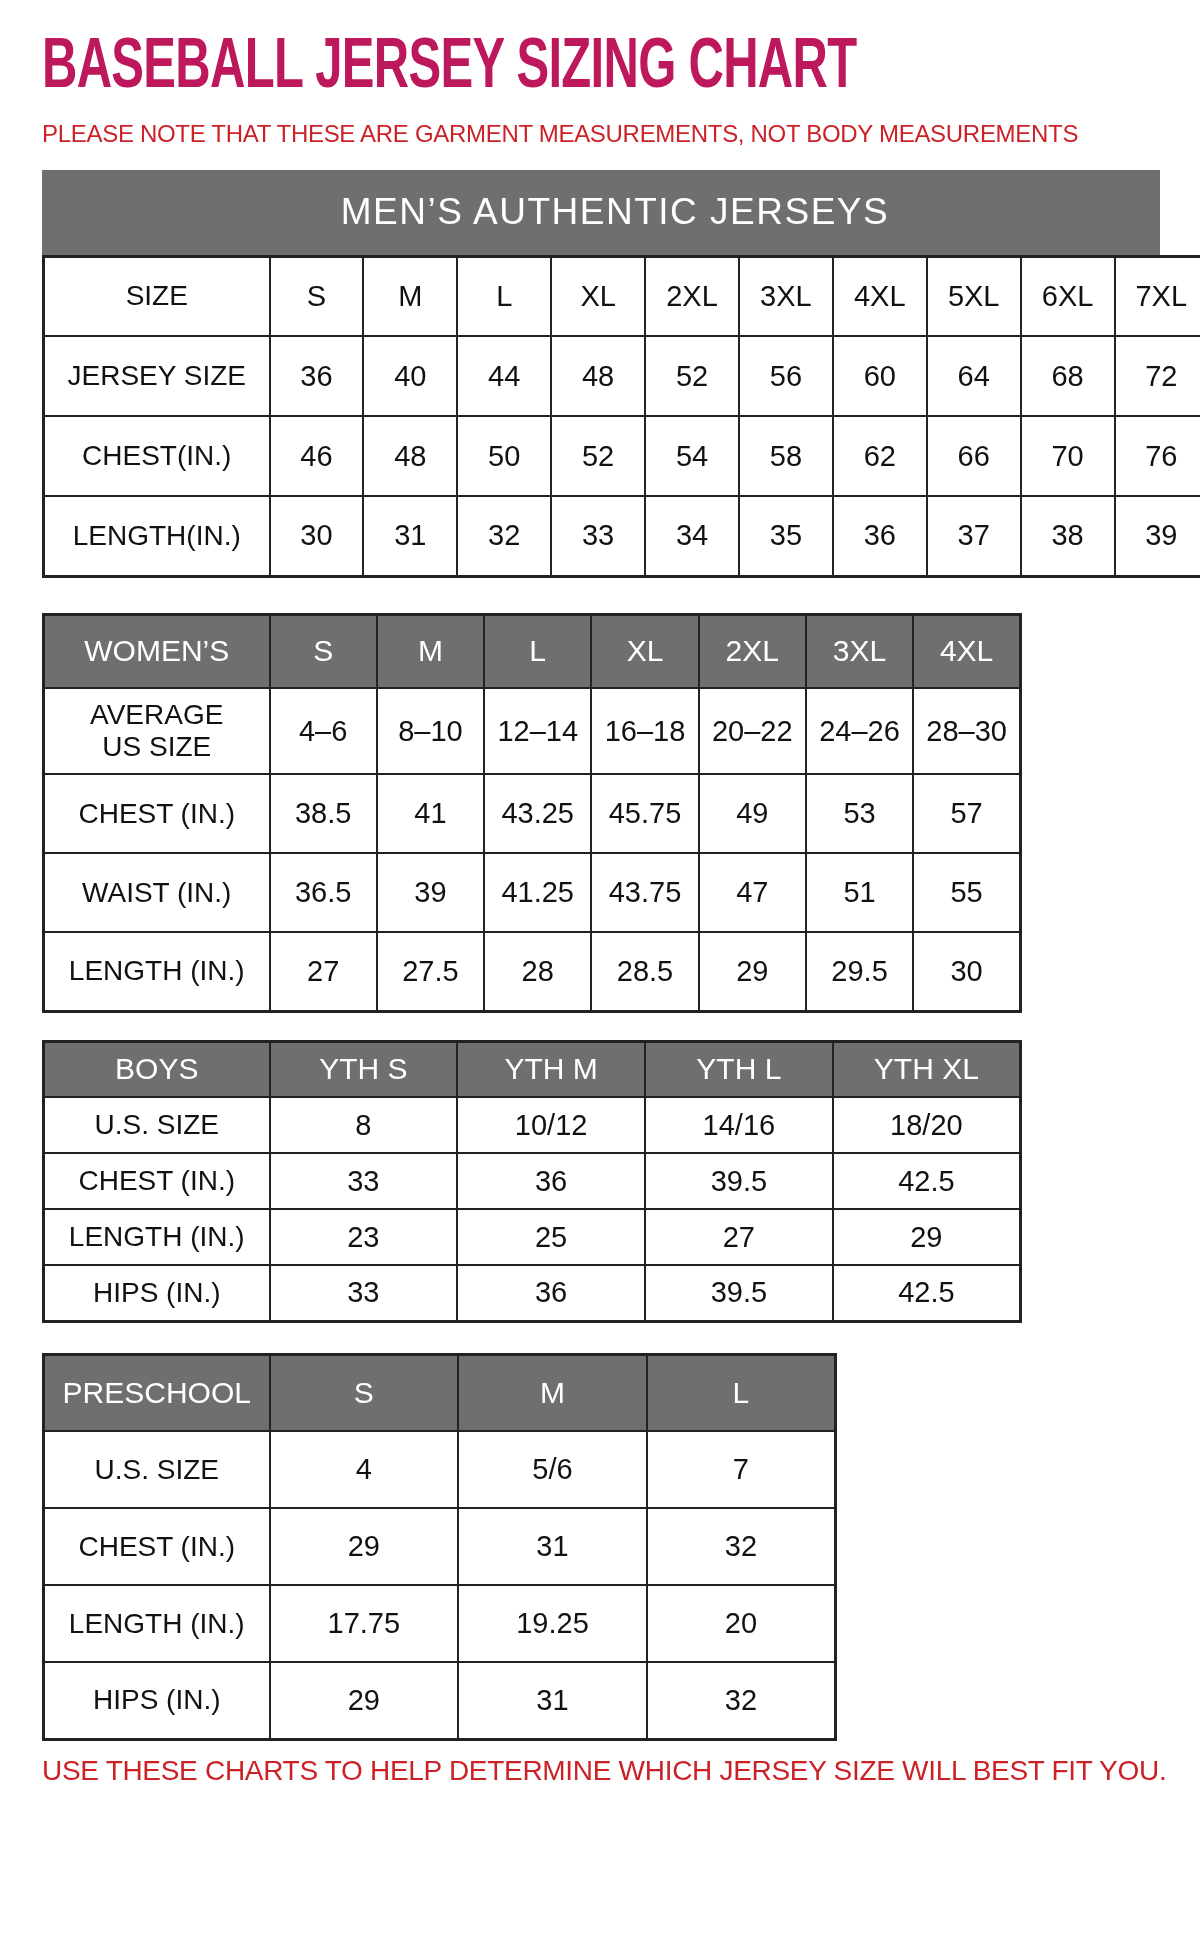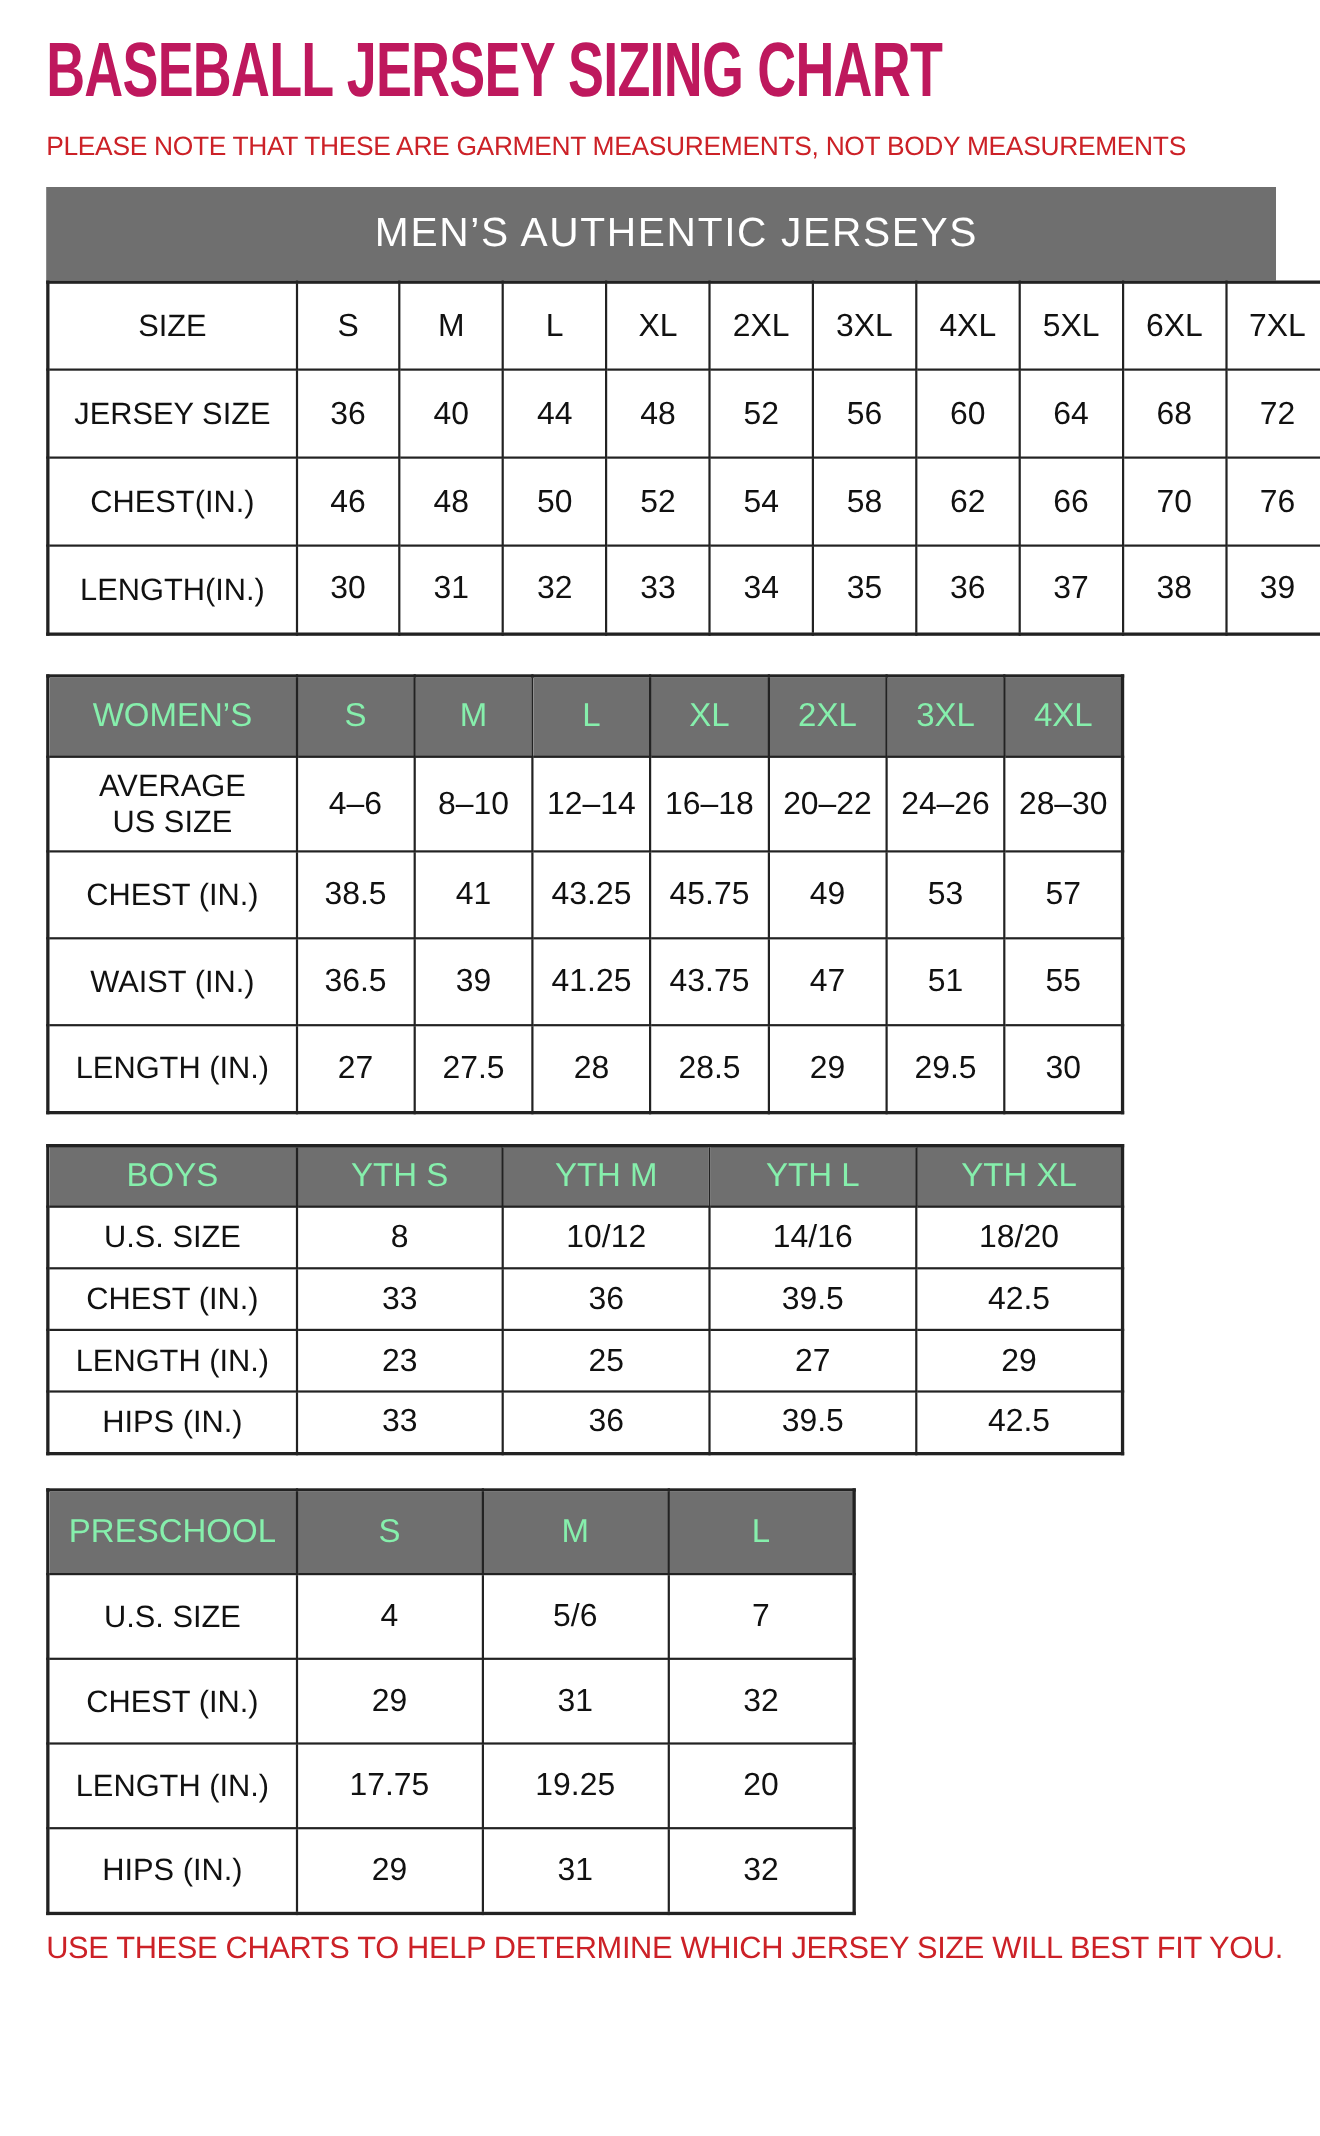--- a/index.html
+++ b/index.html
@@ -27,26 +27,26 @@
     font-size:37px; letter-spacing:1.5px;padding-left:28px;
   }
 
   table.sizing { border-collapse:collapse; table-layout:fixed; border:3px solid var(--line); }
   table.sizing td {
     border:2px solid var(--line); padding:0 4px;
     text-align:center; vertical-align:middle;
     font-size:29px; color:var(--ink); overflow:hidden;
   }
   table.sizing td.lbl { font-size:28px; white-space:pre-line; }
-  table.sizing tr.hdr td { background:var(--gray); color:#86efac; font-size:30px; }
+  table.sizing tr.hdr td { background:var(--gray); color:#ffffff; font-size:30px; }
 
   table.mens   { width:1168px; }
   table.womens { width:980px;  margin-top:35px; }
   table.boys   { width:980px;  margin-top:27px; }
-  table.pre    { width:736px;  margin-top:30px; }
+  table.pre    { width:795px;  margin-top:30px; }
 
   .mens tr   { height:80px; }
   .womens tr { height:79px; }
   .womens tr.hdr { height:74px; }
   .womens tr.tall { height:86px; }
   .boys tr   { height:56px; }
   .pre tr    { height:77px; }
 
   .footer { margin-top:14px; color:var(--red); font-size:28px; letter-spacing:-0.3px; white-space:nowrap; }
 </style>

